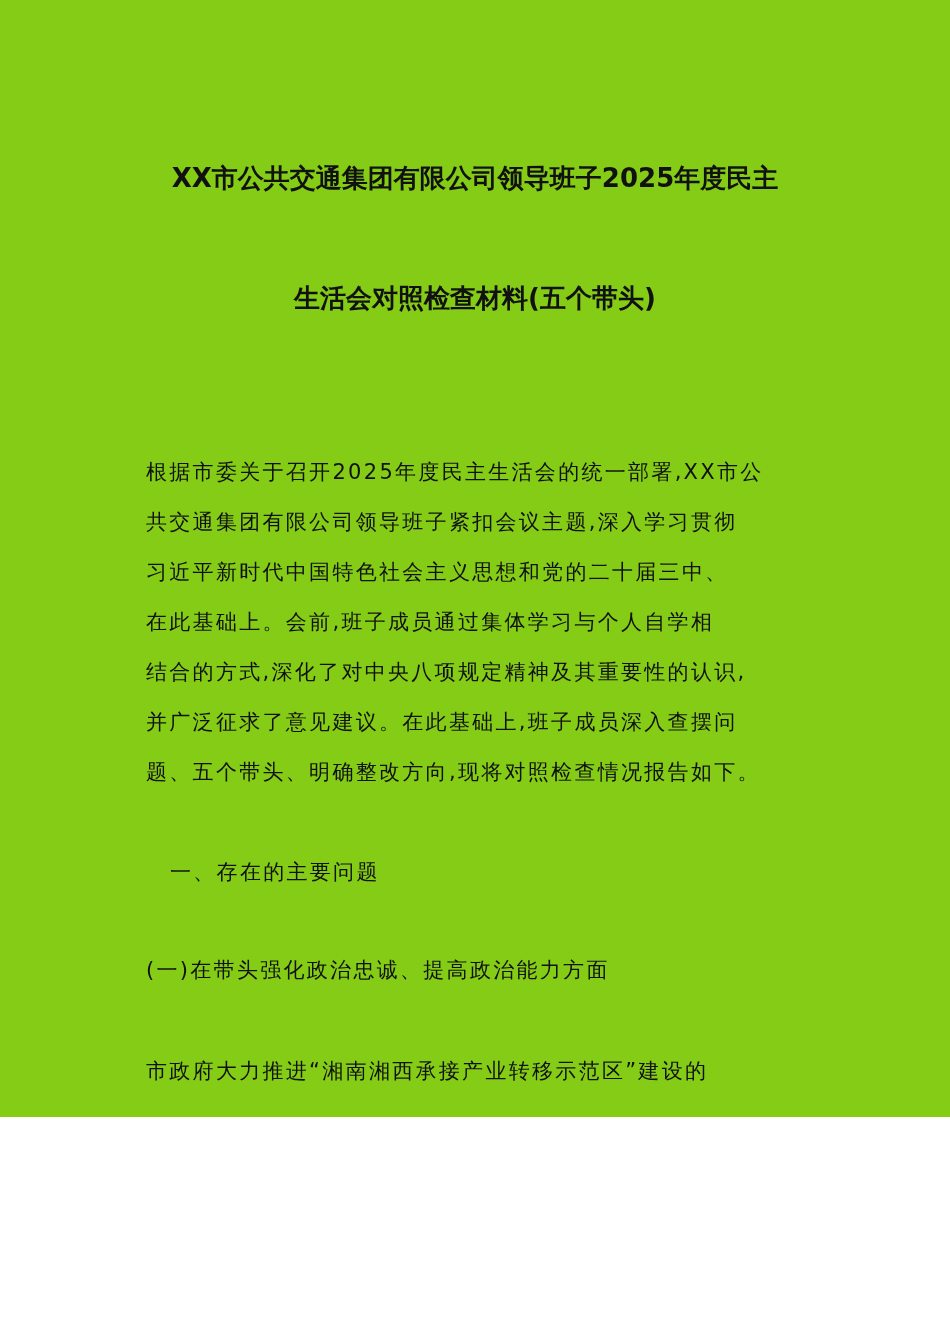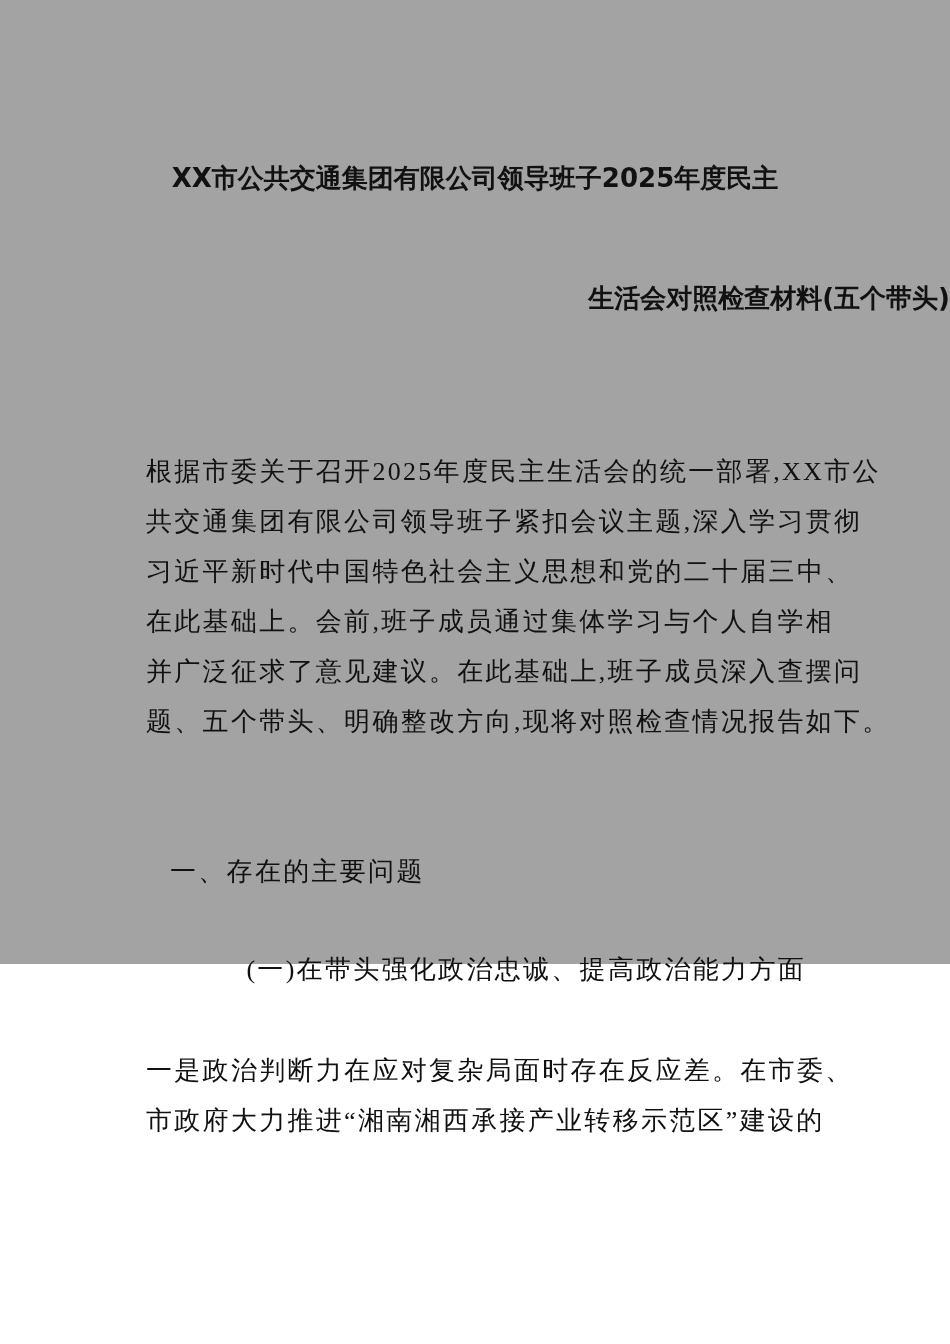--- a/index.html
+++ b/index.html
@@ -11,79 +11,78 @@
       width: 950px;
       height: 1344px;
       position: relative;
       overflow: hidden;
       font-family: "DejaVu Sans", "Liberation Sans", sans-serif;
       color: #111111;
     }
     .page {
       position: absolute;
       left: 0; top: 0;
-      width: 950px; height: 964px;
-      background: #a3a3a3;
+      width: 950px; height: 1117px;
+      background: #84cc16;
     }
     .title-line {
       position: absolute;
       left: 0;
       width: 950px;
       text-align: center;
       font-weight: bold;
       font-size: 26px;
       line-height: 34px;
       letter-spacing: 0px;
       white-space: nowrap;
     }
     .title-1 { top: 161px; }
-    .title-2 { top: 281px; text-align: right; }
+    .title-2 { top: 281px; }
 
     .para {
       position: absolute;
       left: 146px;
       width: 660px;
-      font-size: 26px;
+      font-size: 21px;
       letter-spacing: 2.3px;
       white-space: nowrap;
-      font-family: Liberation Serif, serif;
     }
     .line {
       height: 50px;
       line-height: 30px;
       white-space: nowrap;
     }
     .intro { top: 457px; }
     .heading-1 { top: 857px; margin-left: 24px; }
-    .heading-2 { top: 955px; text-align: right; }
+    .heading-2 { top: 955px; }
     .body-1 { top: 1056px; }
   </style>
 </head>
 <body>
 
 <div class="page">
 
   <div class="title-line title-1">XX市公共交通集团有限公司领导班子2025年度民主</div>
   <div class="title-line title-2">生活会对照检查材料(五个带头)</div>
 
   <div class="para intro">
     <div class="line">根据市委关于召开2025年度民主生活会的统一部署,XX市公</div>
     <div class="line">共交通集团有限公司领导班子紧扣会议主题,深入学习贯彻</div>
     <div class="line">习近平新时代中国特色社会主义思想和党的二十届三中、</div>
     <div class="line">在此基础上。会前,班子成员通过集体学习与个人自学相</div>
+    <div class="line">结合的方式,深化了对中央八项规定精神及其重要性的认识,</div>
     <div class="line">并广泛征求了意见建议。在此基础上,班子成员深入查摆问</div>
     <div class="line">题、五个带头、明确整改方向,现将对照检查情况报告如下。</div>
   </div>
 
   <div class="para heading-1">
     <div class="line">一、存在的主要问题</div>
   </div>
 
   <div class="para heading-2">
     <div class="line">(一)在带头强化政治忠诚、提高政治能力方面</div>
   </div>
 
   <div class="para body-1">
-    <div class="line">一是政治判断力在应对复杂局面时存在反应差。在市委、</div>
     <div class="line">市政府大力推进“湘南湘西承接产业转移示范区”建设的</div>
   </div>
 
 </div>
 
 </body></html>

